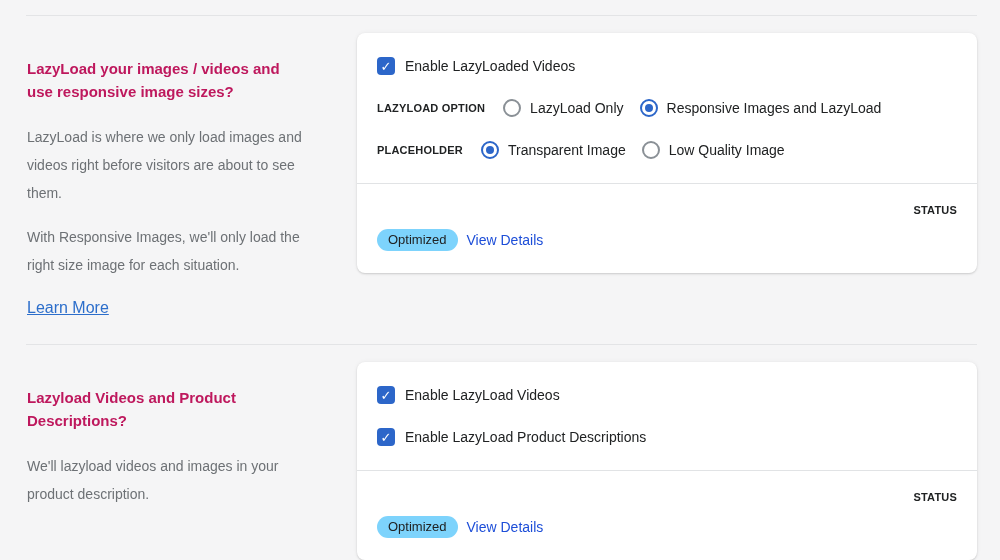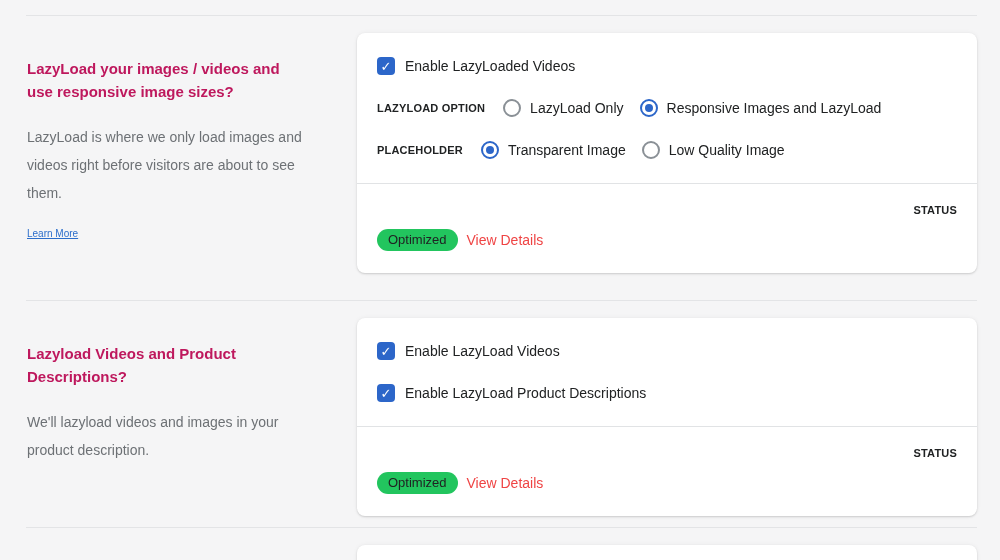--- a/index.html
+++ b/index.html
@@ -44,21 +44,21 @@
   .annotation p {
     margin: 0 0 16px 0;
     font-size: 14px;
     line-height: 28px;
     color: #6d7175;
     max-width: 288px;
   }
   .learn-more {
     display: inline-block;
     margin-top: 4px;
-    font-size: 10px;
+    font-size: 16px;
     color: #2c6ecb;
     text-decoration: underline;
     cursor: pointer;
   }
 
   .card {
     flex: 1;
     background: #ffffff;
     border-radius: 8px;
     box-shadow: 0 0 5px rgba(23,24,24,.05), 0 1px 2px rgba(0,0,0,.15);
@@ -143,44 +143,45 @@
   .status-label {
     font-size: 11px;
     font-weight: 700;
     letter-spacing: .2px;
     color: #202223;
     margin-bottom: 13px;
   }
   .status-row { display: flex; align-items: center; }
   .badge {
     display: inline-block;
-    background: #22c55e;
+    background: #7dd3fc;
     color: #202223;
     border-radius: 11px;
     padding: 3px 11px 4px 11px;
     font-size: 13px;
     line-height: 15px;
   }
   .view-details {
     margin-left: 9px;
     font-size: 14px;
-    color: #ef4444;
+    color: #1d4ed8;
     text-decoration: none;
     cursor: pointer;
   }
 </style>
 </head>
 <body>
 
 <hr class="page-divider top">
 
 <div class="section">
   <div class="annotation">
     <h2>LazyLoad your images / videos and use responsive image sizes?</h2>
     <p>LazyLoad is where we only load images and videos right before visitors are about to see them.</p>
+    <p>With Responsive Images, we'll only load the right size image for each situation.</p>
     <a class="learn-more">Learn More</a>
   </div>
   <div class="card">
     <div class="card-main">
 
       <div class="row">
         <span class="checkbox">
             <span>✓</span>
           </span>
         <span class="checkbox-label">Enable LazyLoaded Videos</span>

